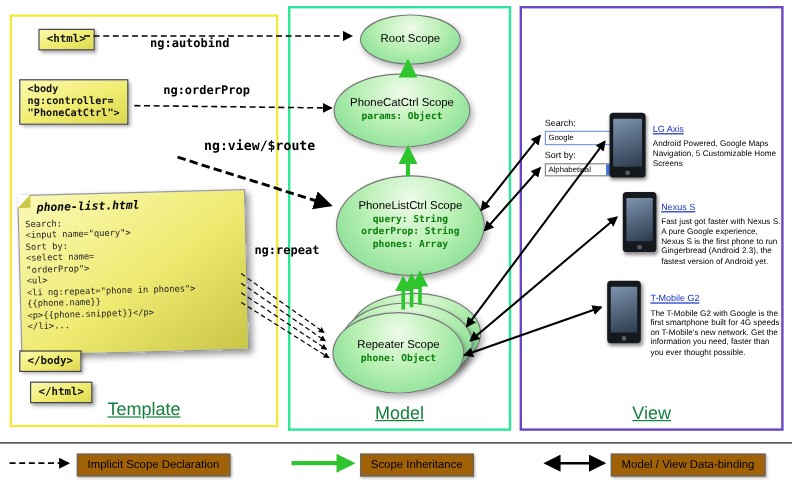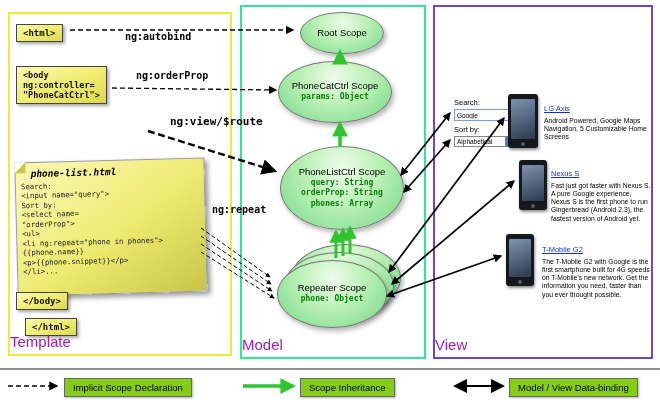--- a/index.html
+++ b/index.html
@@ -1,18 +1,18 @@
 <!DOCTYPE html>
 <html><head>
 <meta charset="utf-8">
 <style>
   html,body{margin:0;padding:0;background:#fff;}
   .canvas{position:relative;width:660px;height:405px;background:#fff;font-family:"Liberation Sans",sans-serif;overflow:hidden;}
   .panel{position:absolute;box-sizing:border-box;}
-  .panel-label{position:absolute;bottom:4px;left:0;right:0;font-size:15px;color:#a21caf;}
+  .panel-label{position:absolute;bottom:4px;left:0;right:0;text-align:center;font-size:15px;color:#15803d;text-decoration:underline;}
   
   .tag{position:absolute;background:linear-gradient(160deg,#fcf9ae 0%,#efec6e 55%,#dcd84e 100%);
        border:1px solid #444;box-shadow:2px 2px 3px rgba(0,0,0,.35);
        font:bold 9px "DejaVu Sans Mono",monospace;padding:3px 6px;color:#111;white-space:pre-line;}
   
   .note{position:absolute;left:6px;top:146px;width:190px;height:134px;
         background:linear-gradient(145deg,#fbf9b6 0%,#eeea70 55%,#c9c546 100%);
         border:1px solid #999;box-shadow:3px 3px 5px rgba(0,0,0,.4);
         transform:rotate(-1.5deg);padding:4px 5px;box-sizing:border-box;}
   .note::before{content:"";position:absolute;top:-1px;left:-1px;width:0;height:0;
@@ -41,30 +41,30 @@
           font-size:5.5px;display:flex;align-items:center;justify-content:center;}
   .phone{position:absolute;background:#15181c;border-radius:3px;box-shadow:1px 2px 3px rgba(0,0,0,.45);}
   .phone::before{content:"";position:absolute;left:3px;right:3px;top:5px;bottom:9px;
           background:linear-gradient(160deg,#7d93ad 0%,#2b3b4e 100%);border-radius:1px;}
   .phone::after{content:"";position:absolute;left:50%;bottom:2px;width:4px;height:4px;margin-left:-2px;
           background:#565c63;border-radius:50%;}
   .phone-text{position:absolute;}
   .phone-name{font-size:7.5px;color:#1530c4;text-decoration:underline;display:inline-block;cursor:pointer;}
   .phone-desc{font-size:6.8px;line-height:1.2;color:#000;margin-top:2px;}
   
-  .legend-box{position:absolute;top:378px;background:#84cc16;border:1px solid #666;box-shadow:1px 1px 2px rgba(0,0,0,.3);
+  .legend-box{position:absolute;top:378px;background:#a16207;border:1px solid #666;box-shadow:1px 1px 2px rgba(0,0,0,.3);
           font-size:9.5px;color:#000;padding:3px 8px;white-space:nowrap;}
 </style>
 </head>
 <body>
 
 <div class="canvas">
 
   <div class="panel" style="left:8px;top:12px;width:224px;height:344px;border:2px solid #f2e93c;">
-    <div class="tag" style="left:6px;top:10px;">&lt;html&gt;</div>
+    <div class="tag" style="left:22px;top:10px;">&lt;html&gt;</div>
     <div class="tag" style="left:6px;top:52px;font-size:8.5px;">&lt;body
 ng:controller=
 "PhoneCatCtrl"&gt;</div>
 
     <div class="note">
       <div class="note-title">phone-list.html</div>
       <span class="code-line">Search:</span>
       <span class="code-line">&lt;input name="query"&gt;</span>
       <span class="code-line">Sort by:</span>
       <span class="code-line">&lt;select name=</span>

